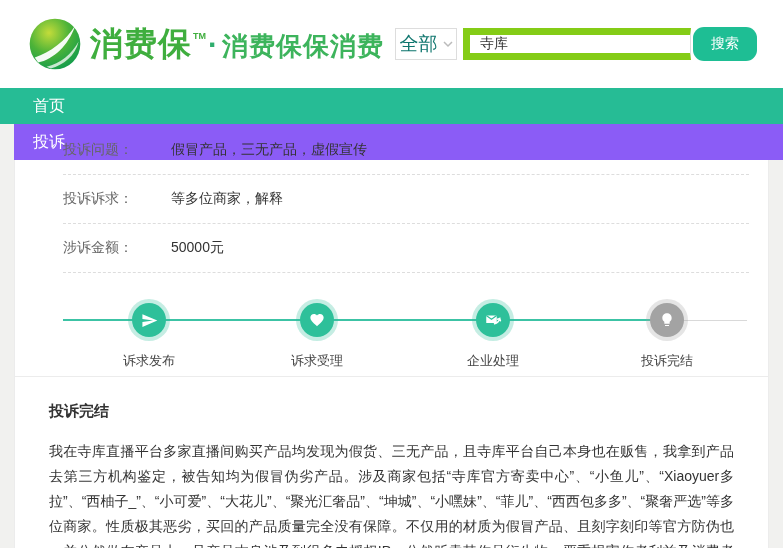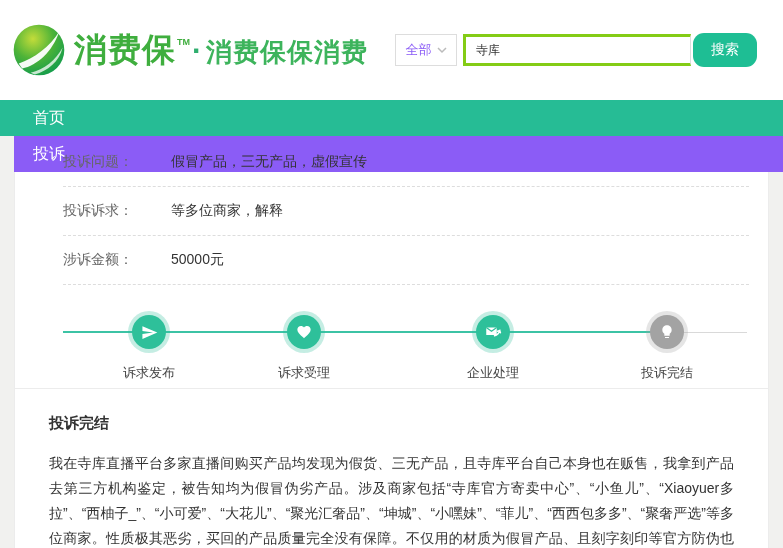--- a/index.html
+++ b/index.html
@@ -4,41 +4,41 @@
 <style>
   * { box-sizing: border-box; margin: 0; padding: 0; }
   html,body { width: 783px; height: 548px; overflow: hidden; }
   body {
     font-family: "Liberation Sans", "DejaVu Sans", sans-serif;
     background: #f1f1ef;
     color: #333;
   }
   
   .topbar {
-    height: 100px; background: #fff;
+    height: 88px; background: #fff;
     display: flex; align-items: center; justify-content: space-between;
-    padding: 0 26px 0 12px;
+    padding: 0 26px 0 28px;
   }
   .logo { display: flex; align-items: center; }
   .logo-mark { width: 54px; height: 54px; display: inline-block; }
   .logo-text { display: flex; align-items: baseline; margin-left: 8px; white-space: nowrap; }
   .logo-main { font-size: 33px; font-weight: bold; color: #3fae3e; letter-spacing: 1px; }
   .logo-tm { font-size: 9px; font-weight: bold; color: #3fae3e; vertical-align: super; position: relative; top: -16px; margin-left: 1px; }
   .logo-dot { font-size: 30px; font-weight: bold; color: #2fae6e; margin: 0 4px 0 2px; }
   .logo-tag { font-size: 26px; font-weight: bold; color: #3db45c; letter-spacing: 1px; }
   .search { display: flex; align-items: center; }
   .search-cat {
     width: 62px; height: 32px; border: 1px solid #ddd; background: #fff;
-    color: #8b5cf6; font-size: 13px; display: flex; align-items: center;
+    color: #0f766e; font-size: 19px; display: flex; align-items: center;
     justify-content: center; gap: 5px; cursor: pointer; margin-right: 6px;
   }
   .search-cat .chev { display: inline-flex; color: #bbb; }
   .search-input {
-    width: 228px; height: 32px; border: 3px solid #84cc16; border-right: 1px solid #ddd;
-    font-size: 12px; color: #333; padding: 0 10px; outline: none;
+    width: 228px; height: 32px; border: 7px solid #84cc16; border-right: 1px solid #ddd;
+    font-size: 14px; color: #333; padding: 0 10px; outline: none;
     font-family: "Liberation Sans", "DejaVu Sans", sans-serif;
   }
   .search-btn {
     width: 64px; height: 34px; margin-left: 2px; border: none; cursor: pointer;
     background: #1ebe94; color: #fff; font-size: 14px; border-radius: 11px;
     font-family: "Liberation Sans", "DejaVu Sans", sans-serif;
   }
   
   .nav {
     height: 36px; background: #26bc95; display: flex; align-items: stretch;
@@ -60,21 +60,21 @@
     margin: 0 19px 0 48px; padding: 15px 0;
     border-bottom: 1px dashed #ddd; font-size: 14px;
   }
   .row-label { width: 108px; color: #666; }
   .row-value { color: #333; }
   
   .steps { position: relative; height: 103px; }
   .line-green { position: absolute; top: 46px; left: 48px; width: 588px; height: 2px; background: #3cc3a5; }
   .line-gray  { position: absolute; top: 47px; left: 636px; width: 96px; height: 1px; background: #d9d9d9; }
   .step { position: absolute; top: 30px; width: 120px; text-align: center; }
-  .step-1 { left: 74px; font-family: Liberation Mono, monospace; } .step-2 { left: 229px; } .step-3 { left: 418px; } .step-4 { left: 592px; }
+  .step-1 { left: 74px; font-family: Liberation Mono, monospace; } .step-2 { left: 242px; } .step-3 { left: 418px; } .step-4 { left: 592px; }
   .step-circle {
     width: 34px; height: 34px; border-radius: 50%; margin: 0 auto;
     display: flex; align-items: center; justify-content: center; position: relative; z-index: 2;
   }
   .step.done .step-circle { background: #2ec09a; box-shadow: 0 0 0 4px rgba(46,192,154,0.28); }
   .step.pending .step-circle { background: #a3a3a3; box-shadow: 0 0 0 4px rgba(163,163,163,0.28); }
   .step-label { margin-top: 15px; font-size: 13px; color: #444; }
   
   .detail {
     margin: 0 14px; background: #fff; border-left: 1px solid #ececec; border-right: 1px solid #ececec;

